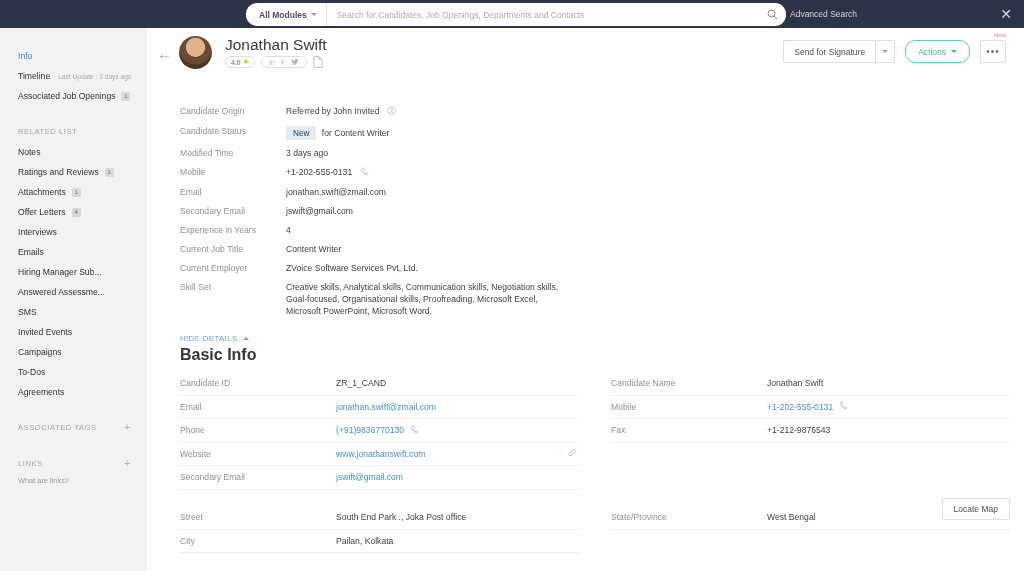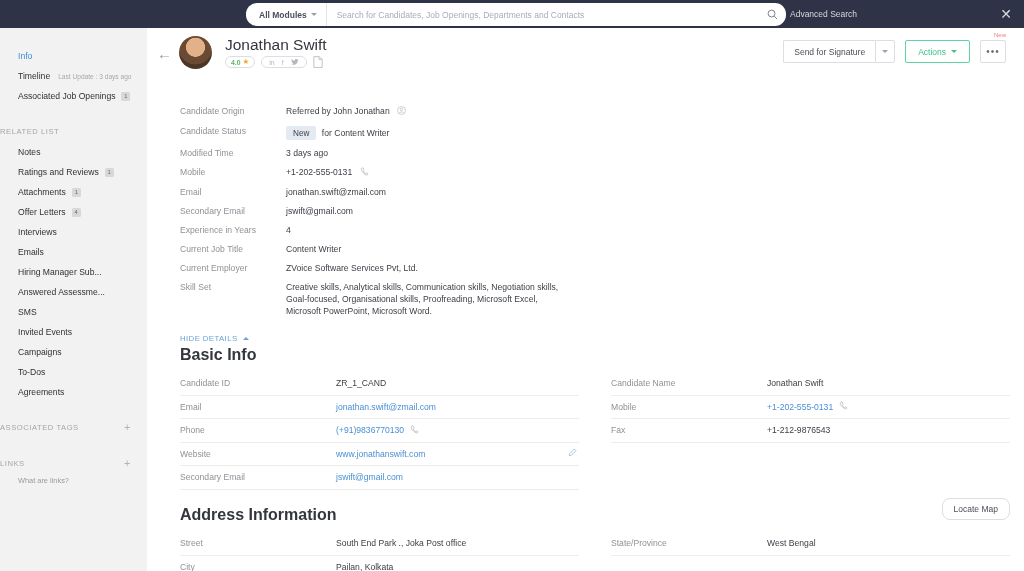--- a/index.html
+++ b/index.html
@@ -79,21 +79,21 @@
   }
   .side-badge {
     margin-left: 6px; min-width: 9px; height: 9px;
     background: #d8d8d8; color: #6b6b6e;
     border-radius: 1.5px; font-size: 5.8px;
     display: inline-flex; align-items: center; justify-content: center;
     padding: 0 2px;
   }
   .side-head {
     height: 22px; display: flex; align-items: center;
-    padding-right: 16px;
+    padding-left: 18px; padding-right: 16px;
     font-size: 7.6px; color: #a6a6aa; letter-spacing: .55px;
     margin-top: 14px; justify-content: space-between;
   }
   .plus-ico { font-size: 11px; color: #b3b3b7; cursor: pointer; line-height: 1; }
   .side-sub {
     padding-left: 18px; font-size: 7.4px; color: #9a9a9e;
     margin-top: 2px; cursor: pointer;
   }
 
   
@@ -144,21 +144,21 @@
     font-size: 8.5px; color: #4b4e57; cursor: pointer; white-space: nowrap;
   }
   .btn-sign-caret {
     display: flex; align-items: center; justify-content: center;
     width: 20px; border: 1px solid #dcdee2;
     border-radius: 0 2px 2px 0; background: #fff; cursor: pointer;
   }
   .btn-actions {
     display: flex; align-items: center; gap: 5px;
     height: 23px; padding: 0 12px;
-    border: 1px solid #5fd3a0; border-radius: 2px;
+    border: 1px solid #5fd3a0; border-radius: 10px;
     background: #fff; font-size: 8.5px; color: #3ec28a;
     cursor: pointer; white-space: nowrap;
   }
   .caret-grn {
     width: 0; height: 0;
     border-left: 3px solid transparent;
     border-right: 3px solid transparent;
     border-top: 3.5px solid #3ec28a;
   }
   .btn-more-wrap { position: relative; }
@@ -205,21 +205,21 @@
     display: flex; align-items: center;
     height: 23.5px; border-bottom: 1px solid #ededed;
     font-size: 8.6px; position: relative;
   }
   .f-lbl { width: 156px; flex-shrink: 0; color: #8f9197; }
   .f-val { color: #3b3e45; }
   .f-val.link { color: #4a8fd4; cursor: pointer; }
   .edit-ico { position: absolute; right: 2px; color: #7fa9d8; font-size: 8px; cursor: pointer; }
   .locate-btn {
     position: absolute; right: 0; top: -8px;
-    border: 1px solid #dcdee2; border-radius: 8px;
+    border: 1px solid #dcdee2; border-radius: 2px;
     background: #fff; padding: 5px 11px;
     font-size: 8.5px; color: #4b4e57; cursor: pointer; white-space: nowrap;
   }
   .ph-ico { margin-left: 6px; }
 </style>
 </head>
 <body>
 
 <div class="topbar">
   <div class="search-wrap">
@@ -357,21 +357,21 @@
       <div class="btn-more">•••</div>
     </div>
   </div>
 
   <div class="details">
 
     <div class="d-row">
       <div class="d-lbl">Candidate Origin</div>
       <div class="d-val">
         <span class="b">Referred</span>
-        <span>by John Jonathan</span>
+        <span>by John Invited</span>
         <span class="inline-ico">
           <svg width="9" height="9" viewBox="0 0 14 14">
               <circle cx="7" cy="7" r="6.2" fill="none" stroke="#adb0b6" stroke-width=".9"></circle>
               <circle cx="7" cy="5.3" r="1.9" fill="none" stroke="#adb0b6" stroke-width=".9"></circle>
               <path d="M3.6 11.3a3.7 3.7 0 0 1 6.8 0" fill="none" stroke="#adb0b6" stroke-width=".9"></path>
             </svg>
         </span>
       </div>
     </div>
 
@@ -488,21 +488,20 @@
         </div>
         <div class="f-row">
           <div class="f-lbl">Fax</div>
           <div class="f-val">+1-212-9876543</div>
         </div>
       </div>
     </div>
   </div>
 
   <div class="section" style="top:478px">
-    <div class="sec-title">Address Information</div>
     <div class="locate-btn">Locate Map</div>
     <div class="grid2">
       <div class="col">
         <div class="f-row">
           <div class="f-lbl">Street</div>
           <div class="f-val">South End Park ., Joka Post office</div>
         </div>
         <div class="f-row">
           <div class="f-lbl">City</div>
           <div class="f-val">Pailan, Kolkata</div>

